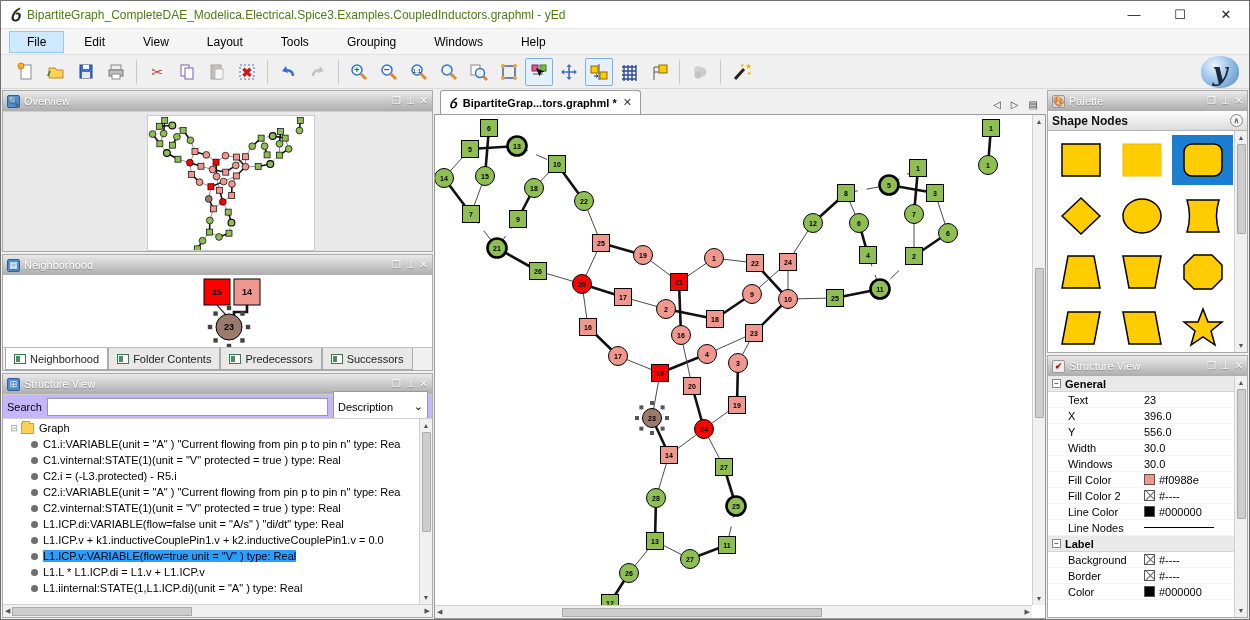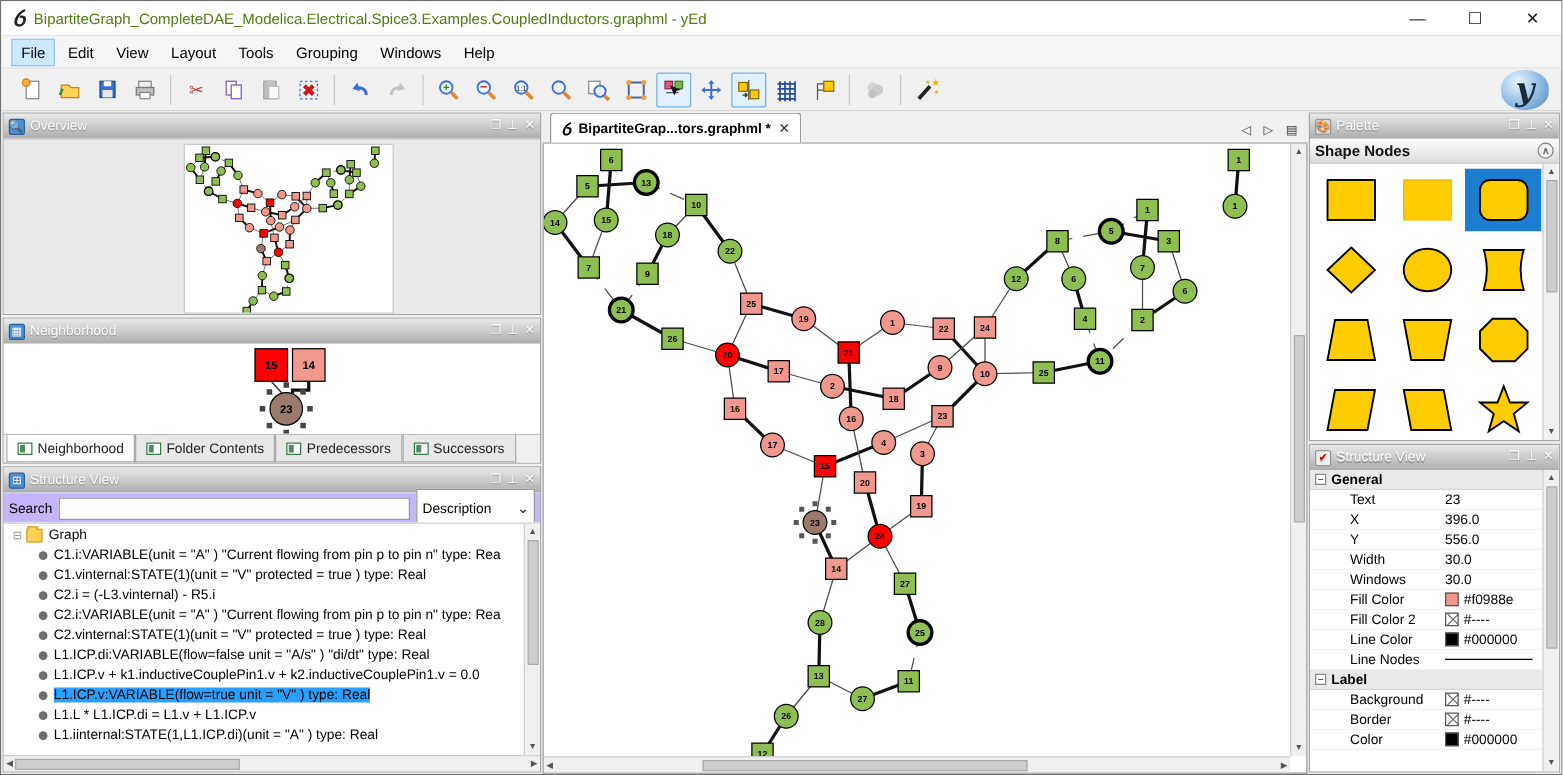--- a/index.html
+++ b/index.html
@@ -9,21 +9,21 @@
 
   
   .titlebar { position:absolute; left:0; top:0; right:0; height:28px; background:#ffffff; display:flex; align-items:center; border-bottom:1px solid #e4e4e4; }
   .titlebar .appicon { font-family:"DejaVu Serif", serif; font-style:italic; font-weight:bold; font-size:17px; margin:0 7px 0 9px; color:#222; }
   .titlebar .title { font-size:12px; color:#4d7c0f; }
   .wincontrols { margin-left:auto; display:flex; height:28px; }
   .wincontrols div { width:46px; text-align:center; line-height:28px; font-size:13px; color:#222; }
 
   
   .menubar { position:absolute; left:0; top:28px; right:0; height:26px; background:#f5f5f5; display:flex; align-items:center; padding-left:8px; border-bottom:1px solid #e0e0e0; }
-  .menu-item { padding:3px 7px; margin-right:2px; font-size:12px; border:1px solid transparent; }
+  .menu-item { padding:3px 17px; margin-right:2px; font-size:12px; border:1px solid transparent; }
   .menu-item.active { background:#cde8ff; border:1px solid #90c8f6; }
 
   
   .toolbar { position:absolute; left:0; top:54px; right:0; height:34px; background:#f0f0f0; display:flex; align-items:center; padding-left:10px; border-bottom:1px solid #d8d8d8; }
   .tbtn { width:28px; height:28px; display:flex; align-items:center; justify-content:center; margin:0 1px; border:1px solid transparent; border-radius:2px; }
   .tbtn.sel { border:1px solid #7ab0e0; background:#e3f1fd; }
   .tbtn.dis { opacity:.5; filter:grayscale(.9); }
   .tsep { width:1px; height:24px; background:#c9c9c9; margin:0 5px; }
   .ylogo { margin-left:auto; margin-right:10px; width:38px; height:32px; border-radius:50%/45%; background:radial-gradient(circle at 35% 30%, #eaf4ff, #9cc4ea 45%, #5588bb); display:flex; align-items:center; justify-content:center; font-family:"DejaVu Serif", serif; font-style:italic; font-weight:bold; font-size:26px; color:#1b2a3a; }
 
@@ -86,21 +86,21 @@
   .pal-sub { height:20px; background:linear-gradient(#fdfdfd,#dcdcdc); border-bottom:1px solid #b5b5b5; display:flex; align-items:center; padding:0 4px; font-weight:bold; font-size:12px; color:#111; }
   .pal-sub .roll { margin-left:auto; width:13px; height:13px; border-radius:50%; border:1px solid #888; color:#666; font-size:8px; line-height:11px; text-align:center; background:#f4f4f4; }
   .pal-body { position:relative; flex:1; background:#fff; overflow:hidden; }
   .shape-grid { position:absolute; left:2px; top:4px; right:14px; display:grid; grid-template-columns:repeat(3,1fr); row-gap:6px; }
   .shape-cell { height:50px; display:flex; align-items:center; justify-content:center; }
   .shape-cell.sel { background:#1c7ed0; }
 
   
   .props { flex:1; min-height:0; }
   .props-body { position:relative; flex:1; background:#fff; overflow:hidden; }
-  .prow { height:16px; display:flex; align-items:center; font-size:11px; border-bottom:1px solid #f3f3f3; padding-left:20px; }
+  .prow { height:16px; display:flex; align-items:center; font-size:11px; border-bottom:1px solid #f3f3f3; padding-left:8px; }
   .prow.section { background:#e9e9e9; font-weight:bold; border-bottom:1px solid #d5d5d5; padding-left:2px; }
   .prow.section .minus { width:9px; height:9px; border:1px solid #888; background:#fff; font-size:8px; line-height:7px; text-align:center; margin:0 4px 0 2px; font-weight:normal; }
   .prow .plabel { width:88px; padding-left:12px; }
   .prow .pval { display:flex; align-items:center; gap:4px; }
   .swatch { width:11px; height:11px; border:1px solid #555; display:inline-block; position:relative; background:#fff; }
   .swatch.crossed::before, .swatch.crossed::after { content:""; position:absolute; left:-1px; top:4px; width:13px; height:1px; background:#666; }
   .swatch.crossed::before { transform:rotate(45deg);} .swatch.crossed::after { transform:rotate(-45deg);}
   .swatch.check { border:1px solid #777; }
   .swatch.check::before { content:"✓"; position:absolute; left:1px; top:-2px; font-size:10px; color:#333; }
   .lineswatch { width:70px; height:1px; background:#000; display:inline-block; }
@@ -628,21 +628,21 @@
             <div class="trow">
               <span class="leafdot"></span>
               <span class="label">C1.i:VARIABLE(unit = "A" )  "Current flowing from pin p to pin n" type: Rea</span>
             </div>
             <div class="trow">
               <span class="leafdot"></span>
               <span class="label">C1.vinternal:STATE(1)(unit = "V" protected = true )  type: Real</span>
             </div>
             <div class="trow">
               <span class="leafdot"></span>
-              <span class="label">C2.i = (-L3.vinternal) - R5.i</span>
+              <span class="label">C2.i = (-L3.protected) - R5.i</span>
             </div>
             <div class="trow">
               <span class="leafdot"></span>
               <span class="label">C2.i:VARIABLE(unit = "A" )  "Current flowing from pin p to pin n" type: Rea</span>
             </div>
             <div class="trow">
               <span class="leafdot"></span>
               <span class="label">C2.vinternal:STATE(1)(unit = "V" protected = true )  type: Real</span>
             </div>
             <div class="trow">

